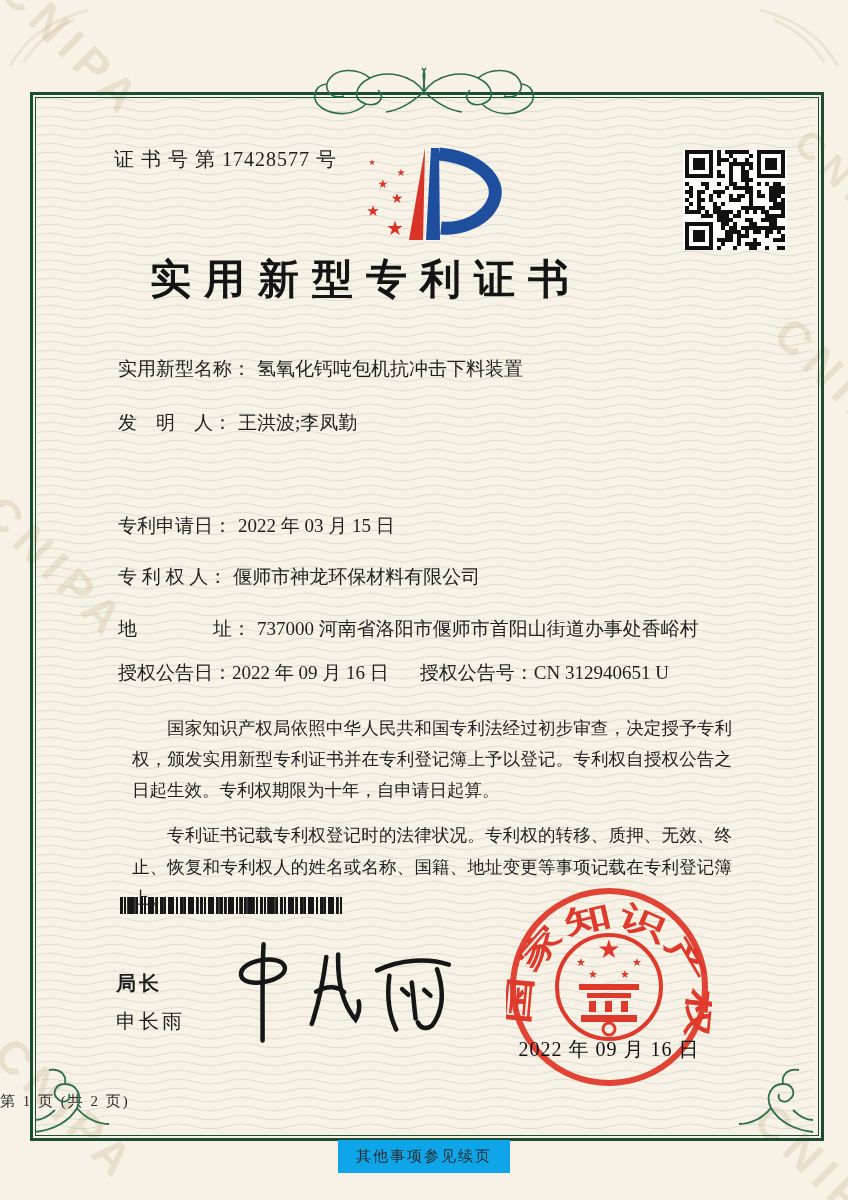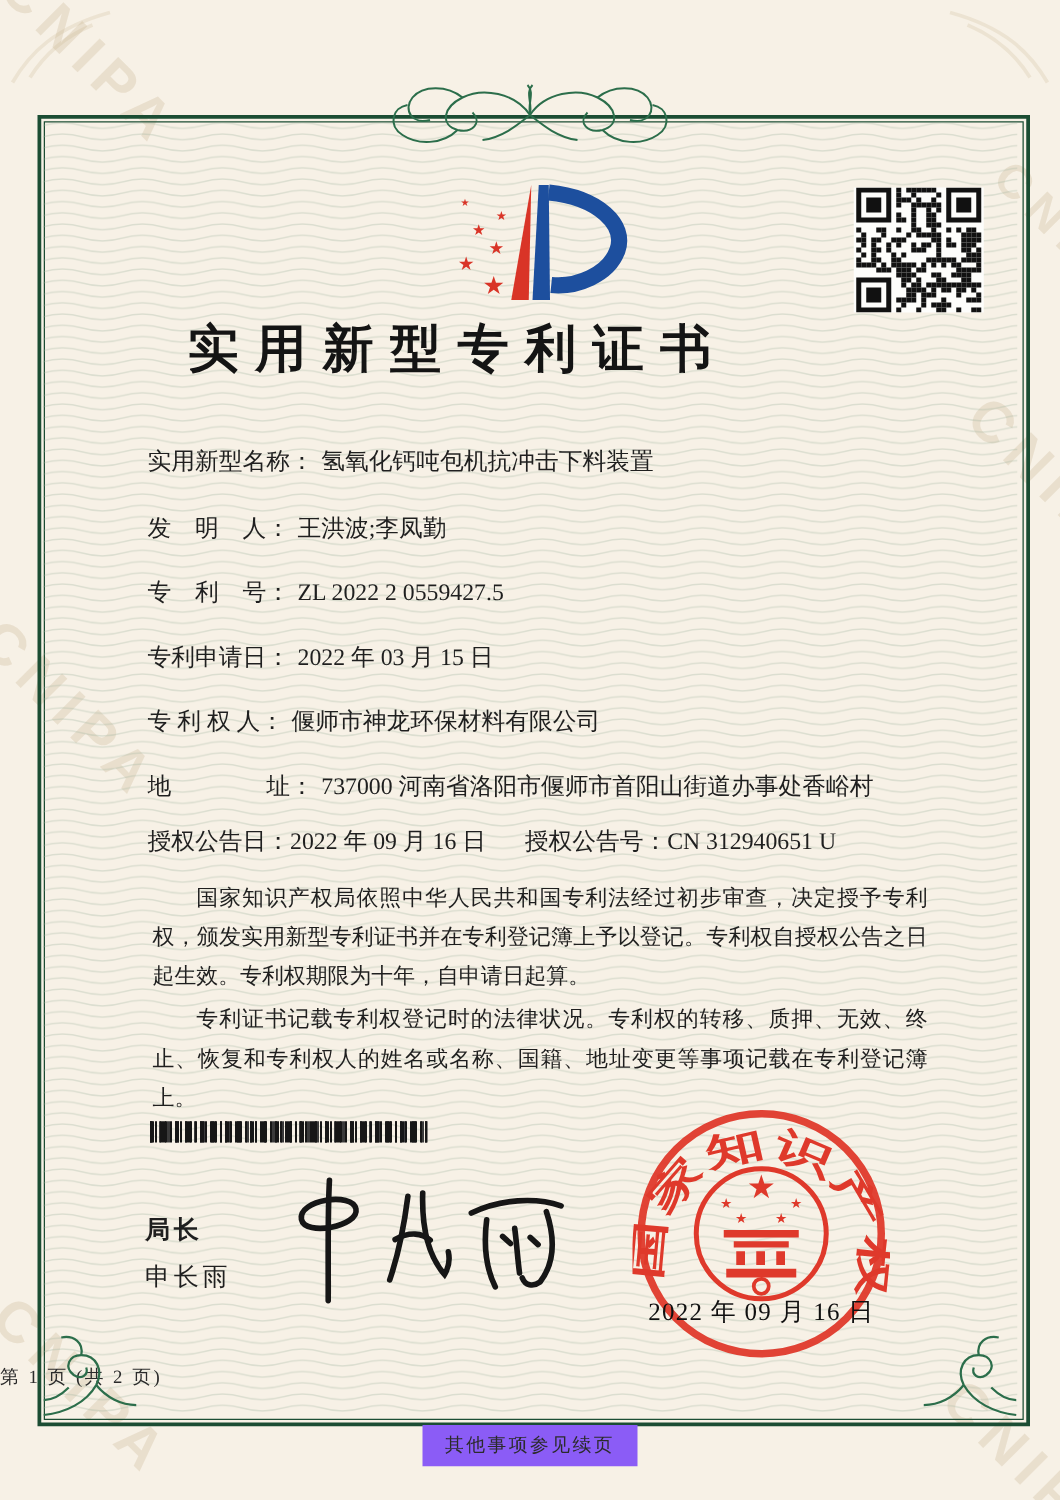--- a/index.html
+++ b/index.html
@@ -30,21 +30,21 @@
   .title{
     position:absolute;left:0;top:252px;width:732px;text-align:center;
     font-size:41px;font-weight:bold;letter-spacing:13px;color:#141414;
   }
   .frow{position:absolute;left:118px;font-size:19px;white-space:nowrap;}
   .frow .lab{display:inline-block;}
   .frow .val{margin-left:6px;}
   .grant-row{position:absolute;left:118px;top:660px;font-size:19px;white-space:nowrap;}
   .grant-row .pair2{margin-left:31px;}
   .paras{position:absolute;left:118px;top:699px;width:628px;font-size:17.5px;line-height:1.78;text-align:justify;}
-  .paras p{margin:4px;text-indent:2em;}
+  .paras p{margin:14px;text-indent:2em;}
   
   .barcode{
     position:absolute;left:120px;top:897px;width:222px;height:17px;
     background:
       repeating-linear-gradient(90deg,#161616 0 2px,transparent 2px 4px),
       repeating-linear-gradient(90deg,#161616 0 3px,transparent 3px 10px),
       repeating-linear-gradient(90deg,#3a3a3a 0 2px,transparent 2px 7px);
   }
   
   .signer-title{position:absolute;left:116px;top:970px;font-size:20px;letter-spacing:3px;font-weight:bold;}
@@ -53,21 +53,21 @@
   
   .seal{position:absolute;left:506px;top:886px;}
   .seal-date{
     position:absolute;left:506px;top:1036px;width:206px;text-align:center;
     font-size:20px;color:#101010;letter-spacing:1px;
   }
   
   .page-no{position:absolute;left:0;top:1092px;width:848px;text-align:left;font-size:15px;letter-spacing:2px;color:#2b2b2b;}
   .note-box{
     position:absolute;left:50%;top:1140px;transform:translateX(-50%);
-    background:#8b5cf6;padding:7px 18px;font-size:15px;letter-spacing:2px;color:#2b2b2b;
+    background:#0ea5e9;padding:7px 18px;font-size:15px;letter-spacing:2px;color:#2b2b2b;
     z-index:4;
   }
   .logo{position:absolute;left:345px;top:140px;}
   .qr{position:absolute;left:683px;top:150px;}
   .ornament-top{position:absolute;left:274px;top:66px;z-index:4;}
   .corner-orn{position:absolute;z-index:4;}
   .corner-right{right:33px;top:1066px;}
   .corner-left{left:33px;top:1066px;transform:scaleX(-1);}
   .outer-curl{position:absolute;z-index:1;opacity:.22;}
 </style>
@@ -124,20 +124,21 @@
   <g stroke="#2c6e4b" fill="none" stroke-width="1.8">
     <path d="M78,66 C60,64 44,56 36,42 C30,30 36,18 48,18 C58,18 62,28 54,34 C48,38 42,34 44,28"></path>
     <path d="M36,42 C28,52 16,58 4,58"></path>
     <path d="M48,18 C46,8 54,2 64,4"></path>
     <path d="M58,44 C64,50 70,54 78,54"></path>
   </g>
 </svg>
 
 <div class="content">
 
+  <div class="cert-no">证 书 号 第 17428577 号</div>
 
   <svg class="logo" width="170" height="105" viewBox="0 0 170 105">
     <polygon points="80,8 64,100 78,100" fill="#d93427"></polygon>
     <polygon points="86,8 81,100 95,100 94,8" fill="#1d4f9e"></polygon>
     <path d="M94,14 C134,18 156,40 149,60 C142,80 116,90 96,88" fill="none" stroke="#1d4f9e" stroke-width="13"></path>
     <g fill="#d93427" font-family="'DejaVu Sans',sans-serif" text-anchor="middle">
       <text x="50" y="95" font-size="20">★</text>
       <text x="28" y="76" font-size="15">★</text>
       <text x="52" y="63" font-size="14">★</text>
       <text x="38" y="48" font-size="12">★</text>
@@ -384,23 +385,20 @@
   </div>
 
   <div class="title">实用新型专利证书</div>
 
   <div class="frow" style="top:356px;">
     <span class="lab">实用新型名称：</span><span class="val">氢氧化钙吨包机抗冲击下料装置</span>
   </div>
   <div class="frow" style="top:410px;">
     <span class="lab">发　明　人：</span><span class="val">王洪波;李凤勤</span>
   </div>
-  <div class="frow" style="top:461px;">
-    <span class="lab">专　利　号：</span><span class="val">ZL 2022 2 0559427.5</span>
-  </div>
   <div class="frow" style="top:513px;">
     <span class="lab">专利申请日：</span><span class="val">2022 年 03 月 15 日</span>
   </div>
   <div class="frow" style="top:564px;">
     <span class="lab">专 利 权 人：</span><span class="val">偃师市神龙环保材料有限公司</span>
   </div>
   <div class="frow" style="top:616px;">
     <span class="lab">地　　　　址：</span><span class="val">737000 河南省洛阳市偃师市首阳山街道办事处香峪村</span>
   </div>
 

